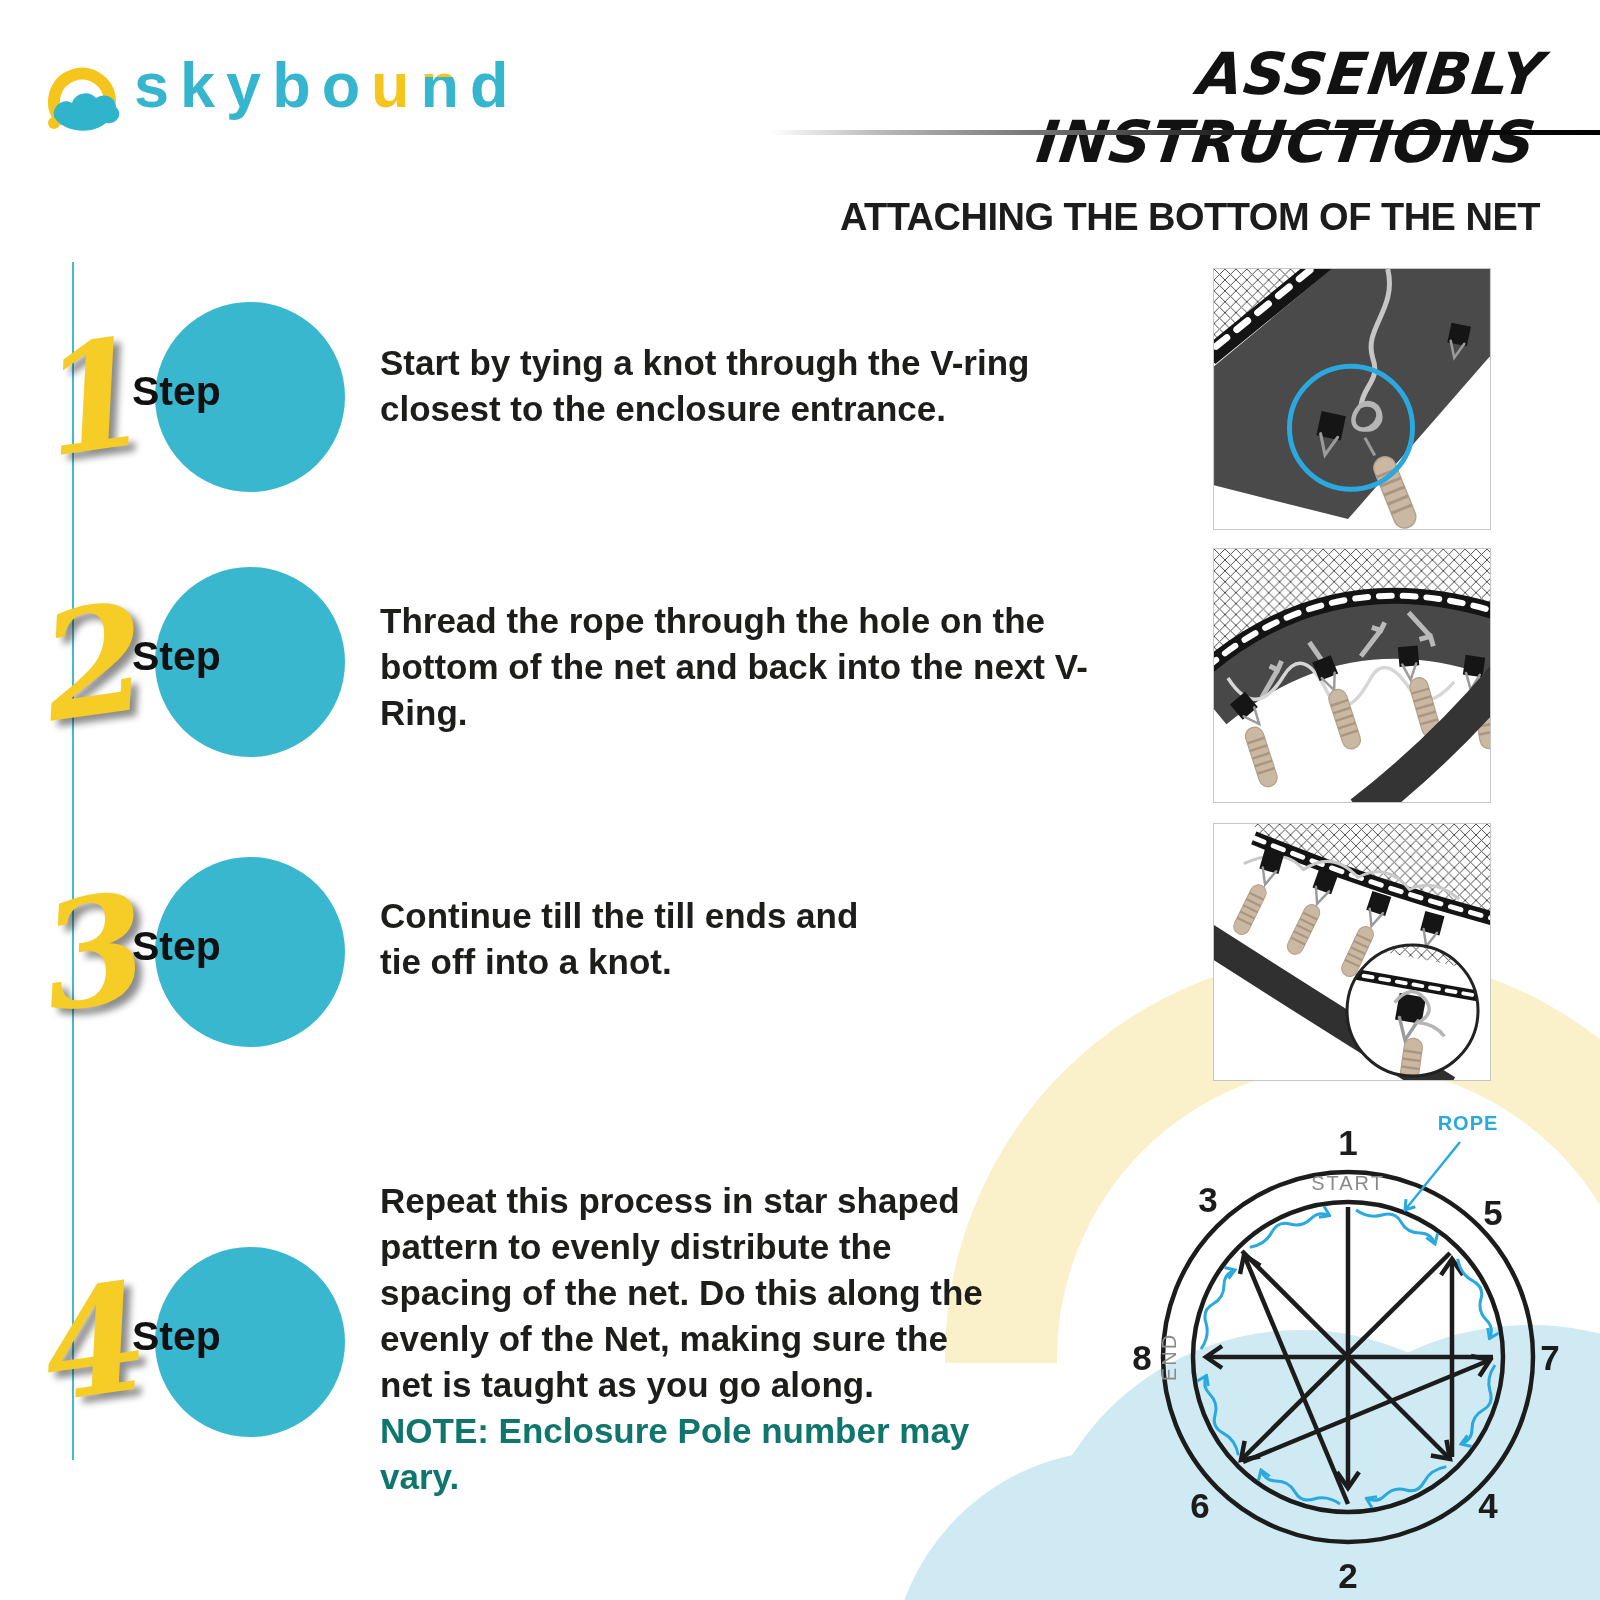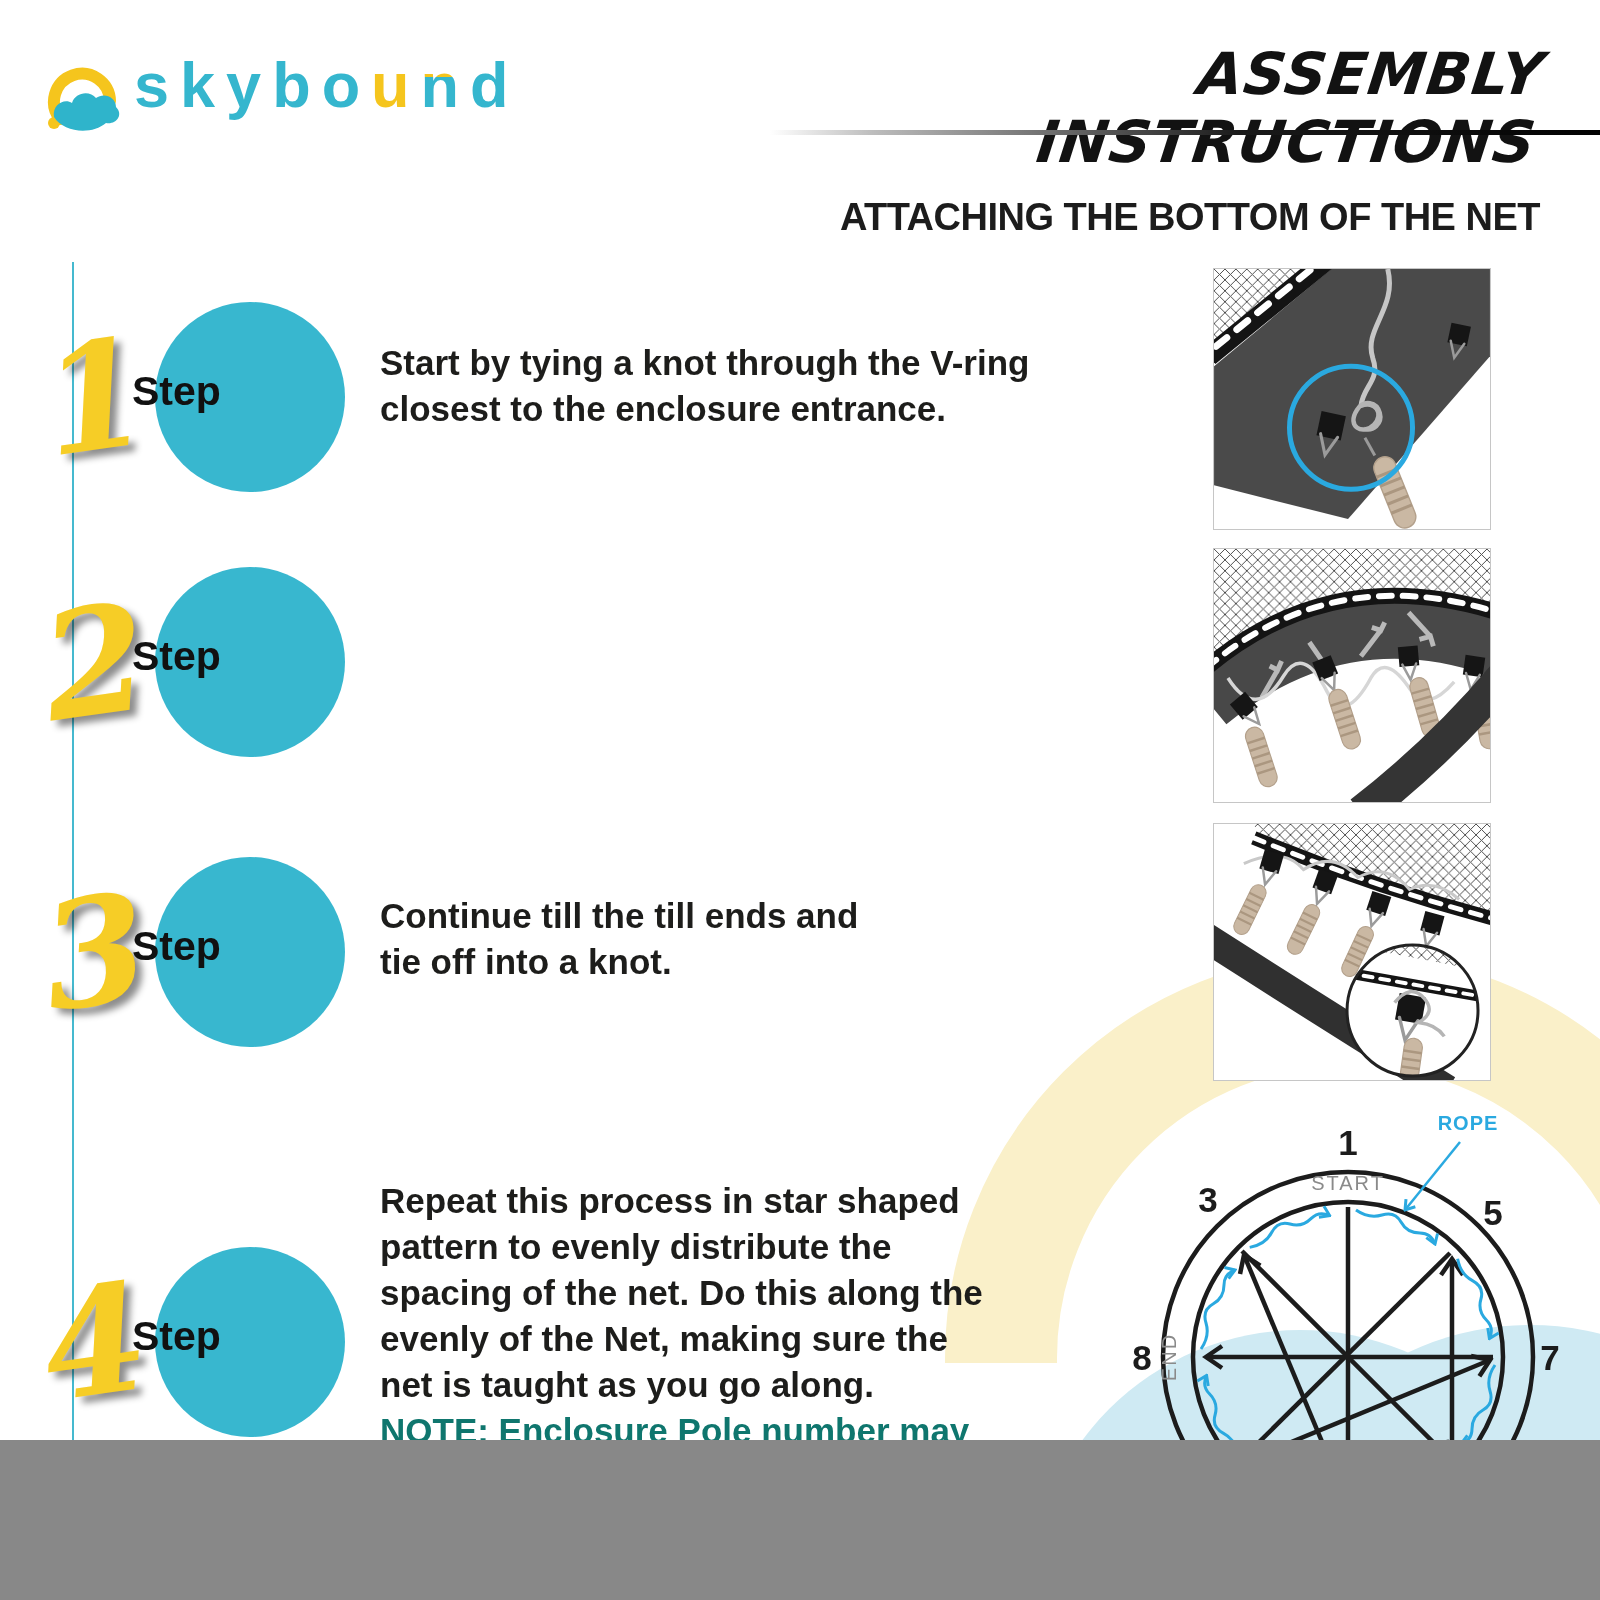--- a/index.html
+++ b/index.html
@@ -1,18 +1,18 @@
 <!DOCTYPE html>
 <html><head>
 <meta charset="utf-8">
 <style>
   * { margin:0; padding:0; box-sizing:border-box; }
   body { background:#888; font-family:"Liberation Sans", sans-serif; }
   .page {
-    position:relative; width:1600px; height:1440px; margin:0 auto;
+    position:relative; width:1600px; height:1600px; margin:0 auto;
     background:#ffffff; overflow:hidden;
   }
   
   .bg-ring-clip { position:absolute; left:945px; top:953px; width:812px; height:410px; overflow:hidden; }
   .bg-ring { width:810px; height:810px; border-radius:50%; border:112px solid #faf0c9; }
   .bg-cloud { position:absolute; border-radius:50%; background:#cfeaf3; }
   .bg-cloud.a { left:1030px; top:1330px; width:540px; height:540px; }
   .bg-cloud.b { left:1245px; top:1325px; width:570px; height:570px; }
   .bg-cloud.c { left:890px;  top:1450px; width:460px; height:460px; }
 
@@ -127,20 +127,21 @@
   <div class="v-rule"></div>
 
   <div class="step-label l1">Step</div>
   <div class="step-circle c1"></div>
   <div class="step-number n1">1</div>
   <div class="step-text t1">Start by tying a knot through the V-ring closest to the enclosure entrance.</div>
 
   <div class="step-label l2">Step</div>
   <div class="step-circle c2"></div>
   <div class="step-number n2">2</div>
+  <div class="step-text t2">Thread the rope through the hole on the bottom of the net and back into the next V-Ring.</div>
 
   <div class="step-label l3">Step</div>
   <div class="step-circle c3"></div>
   <div class="step-number n3">3</div>
   <div class="step-text t3">Continue till the till ends and tie off into a knot.</div>
 
   <div class="step-label l4">Step</div>
   <div class="step-circle c4"></div>
   <div class="step-number n4">4</div>
   <div class="step-text t4">

